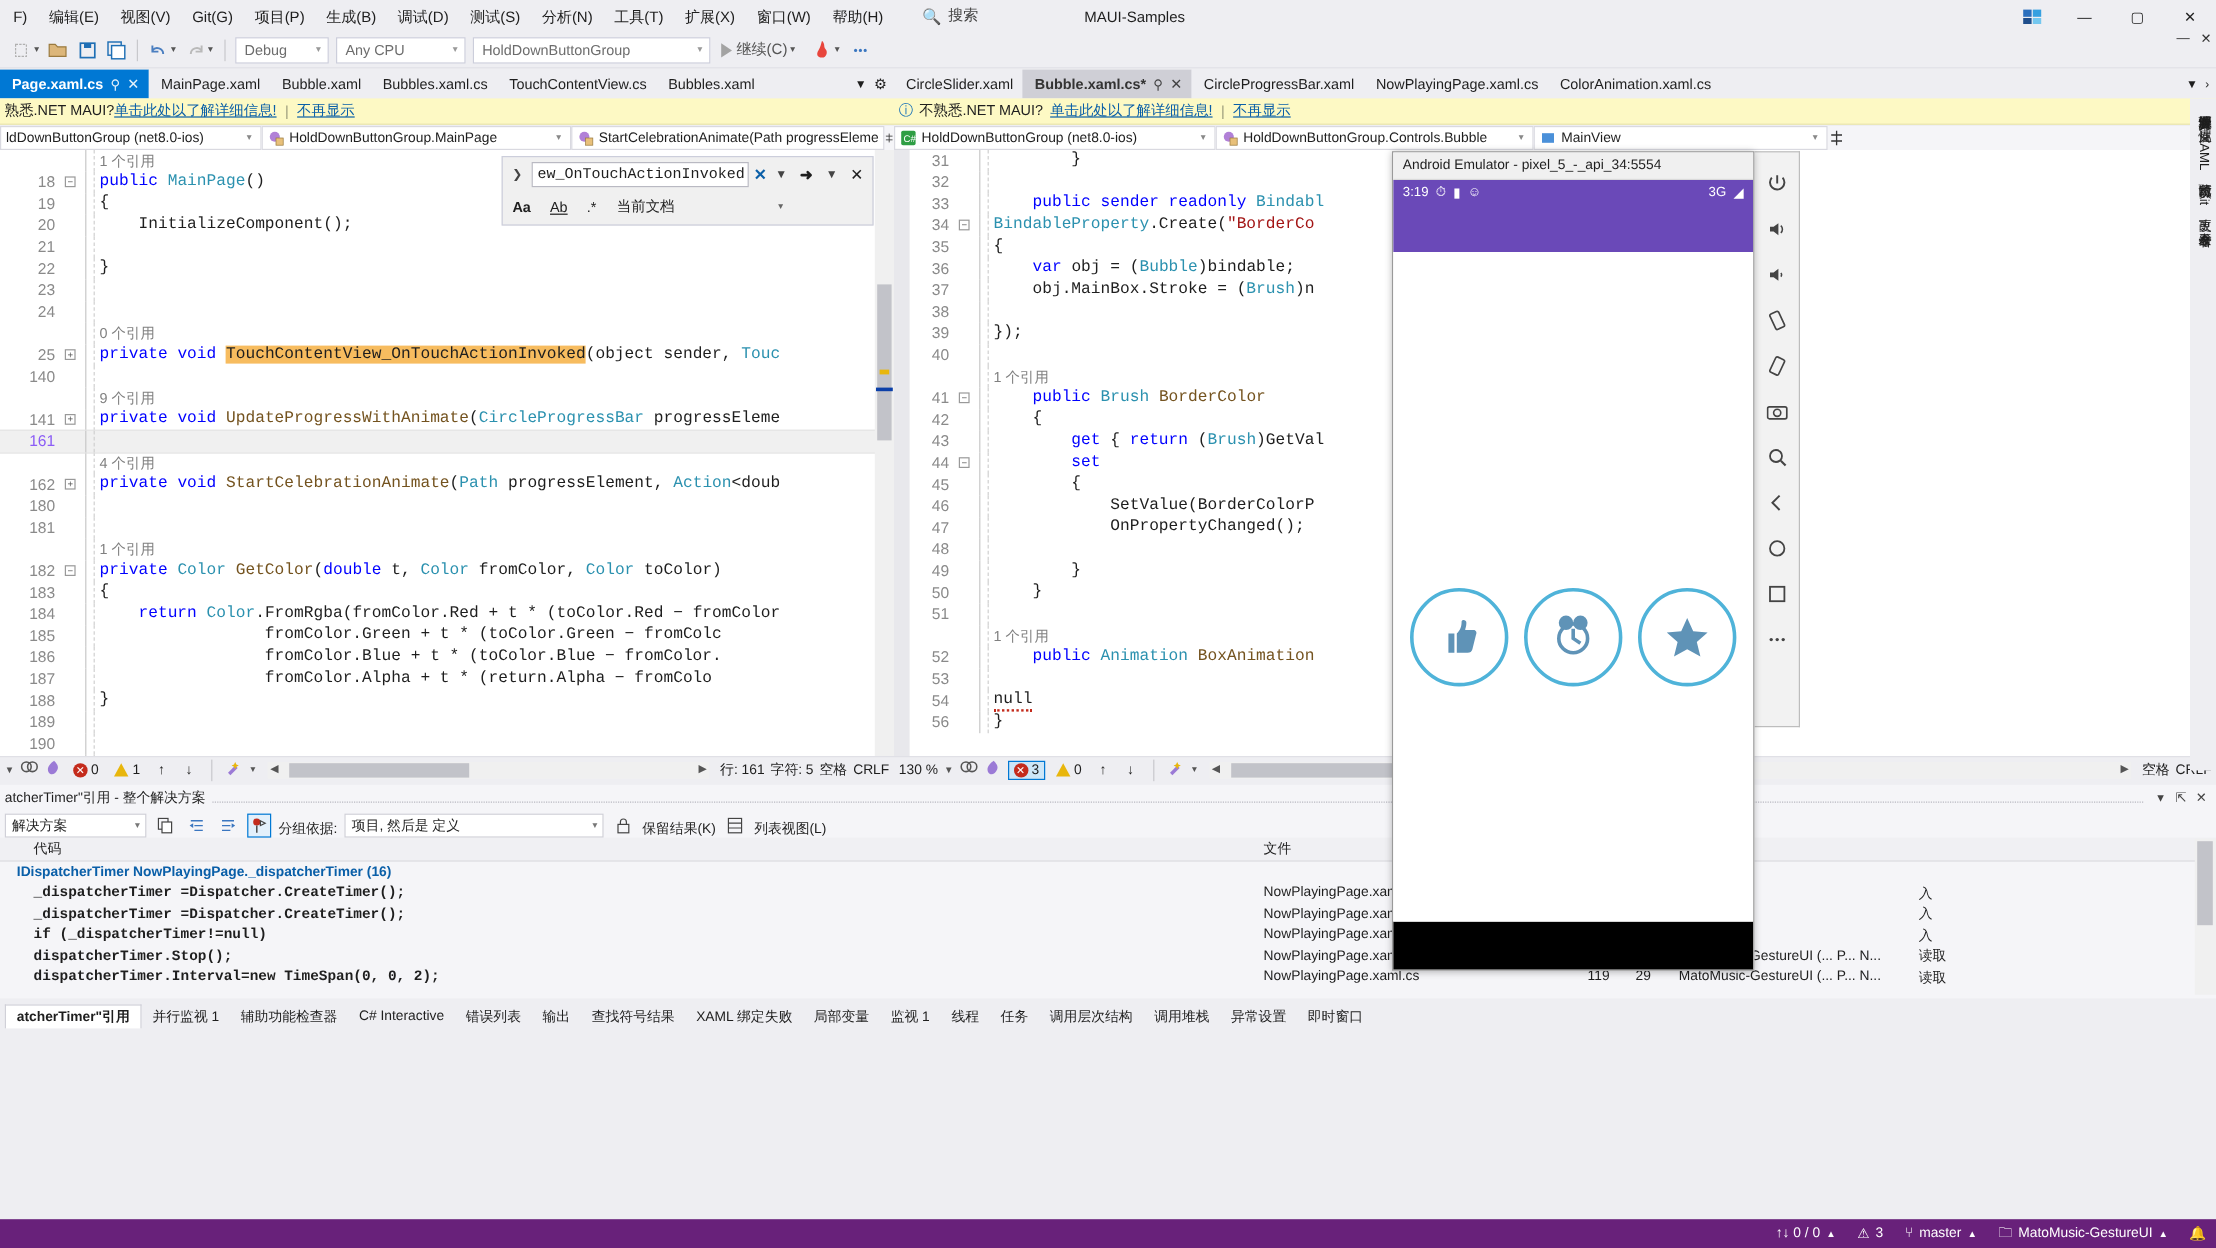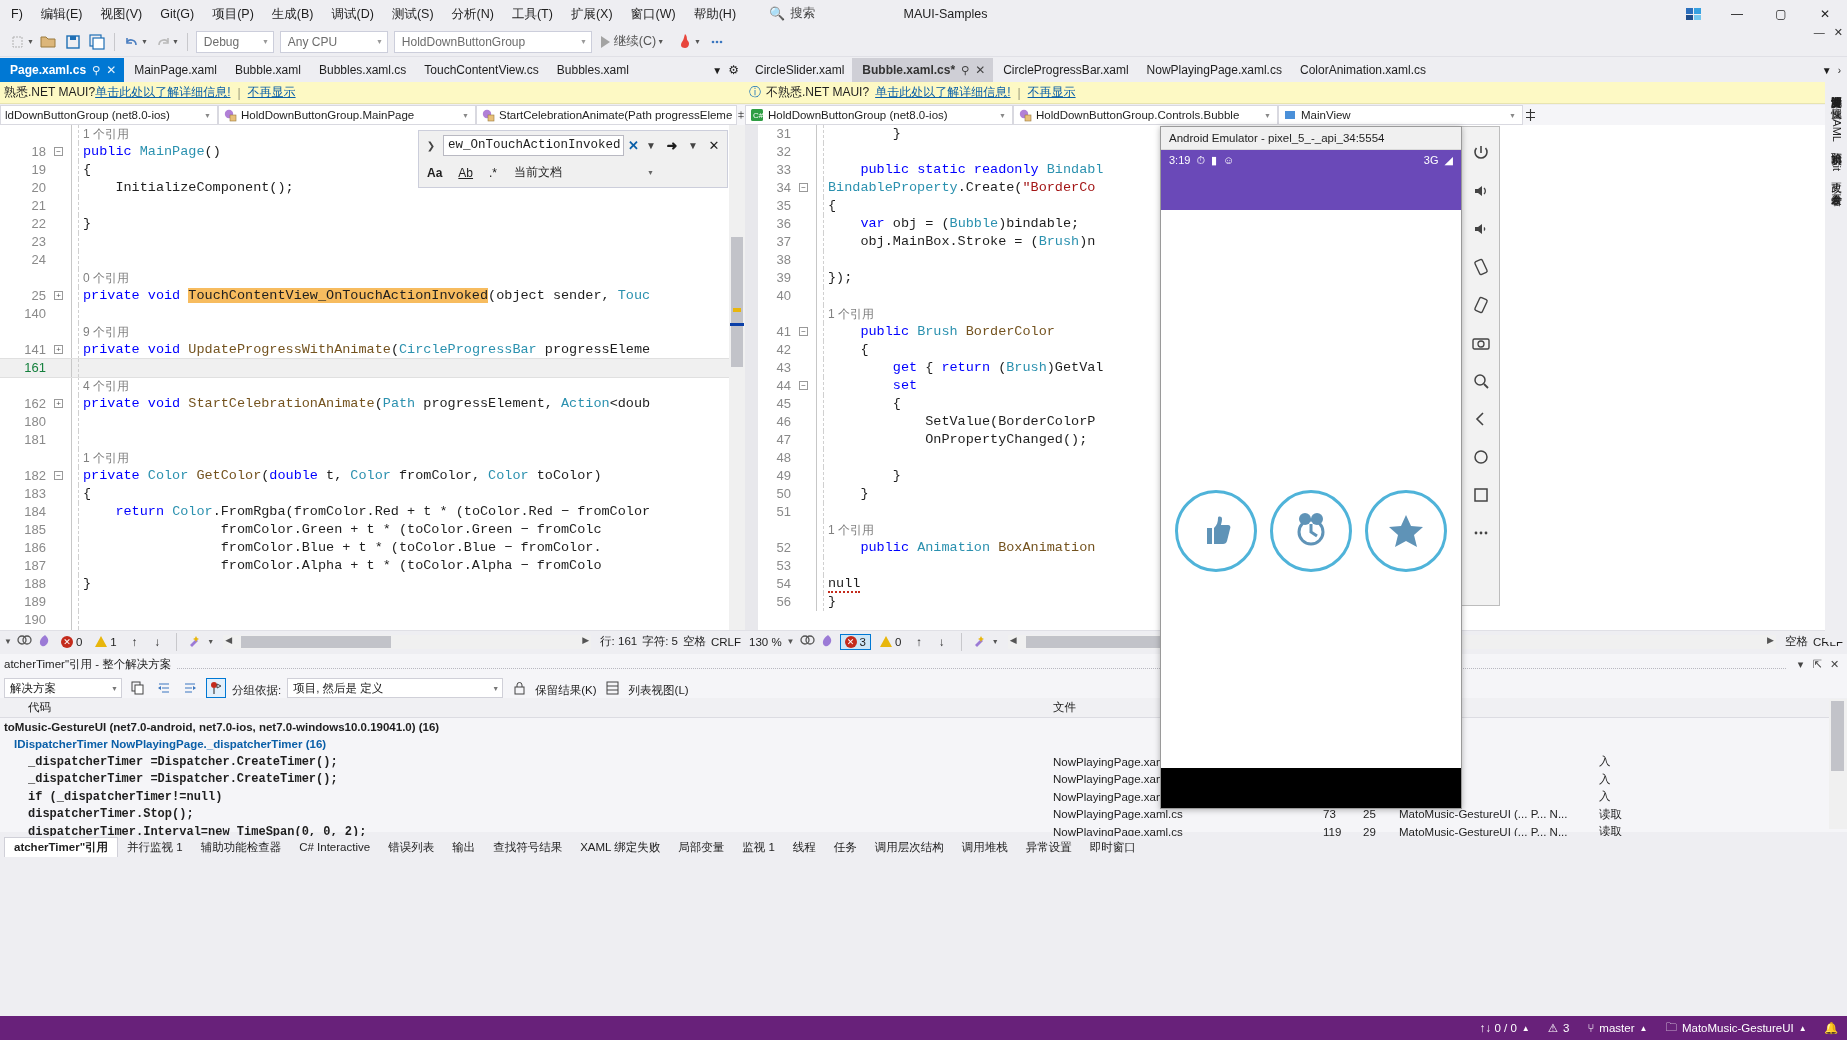--- a/index.html
+++ b/index.html
@@ -114,21 +114,21 @@
     font-size: 13.5px;
   }
   .editor.left { left: 0; width: 745px; height: 505px; }
   .editor.right { left: 745px; width: 1102px; height: 505px; }
   .code-line { display: flex; height: 18px; line-height: 18px; white-space: pre; }
   .ln {
     width: 52px; text-align: right; padding-right: 6px; color: #2b91af;
     color: #8a8a8a; font-size: 13px; flex: none;
     font-family: "Liberation Sans", sans-serif;
   }
-  .ln.cur { color: #15803d; }
+  .ln.cur { color: #8b5cf6; }
   .gut { width: 14px; flex: none; position: relative; }
   .gut .box {
     width: 9px; height: 9px; border: 1px solid #999; color: #555; font-size: 8px;
     line-height: 7px; text-align: center; position: absolute; top: 4px; left: 2px;
     background: #fff; font-family: "Liberation Sans", sans-serif;
   }
   .vline { width: 1px; background: #c7c7c7; height: 18px; margin-left: 5px; flex: none; }
   .code { padding-left: 4px; }
   .cref { color: #808080; font-size: 12px; font-family: "Liberation Sans", sans-serif; }
   .kw { color: #0000ff; }
@@ -544,21 +544,21 @@
         <div class="code-line"><div class="ln"></div><div class="gut"></div><div class="vline"></div><div class="guide"></div><div class="code"><span class="cref">4 个引用</span></div></div>
         <div class="code-line"><div class="ln">162</div><div class="gut"><div class="box">+</div></div><div class="vline"></div><div class="guide"></div><div class="code"><span class="kw">private </span><span class="kw">void </span><span class="mth">StartCelebrationAnimate</span><span>(</span><span class="ty">Path</span><span> progressElement, </span><span class="ty">Action</span><span>&lt;doub</span></div></div>
         <div class="code-line"><div class="ln">180</div><div class="gut"></div><div class="vline"></div><div class="guide"></div><div class="code"><span></span></div></div>
         <div class="code-line"><div class="ln">181</div><div class="gut"></div><div class="vline"></div><div class="guide"></div><div class="code"><span></span></div></div>
         <div class="code-line"><div class="ln"></div><div class="gut"></div><div class="vline"></div><div class="guide"></div><div class="code"><span class="cref">1 个引用</span></div></div>
         <div class="code-line"><div class="ln">182</div><div class="gut"><div class="box">−</div></div><div class="vline"></div><div class="guide"></div><div class="code"><span class="kw">private </span><span class="ty">Color </span><span class="mth">GetColor</span><span>(</span><span class="kw">double</span><span> t, </span><span class="ty">Color</span><span> fromColor, </span><span class="ty">Color</span><span> toColor)</span></div></div>
         <div class="code-line"><div class="ln">183</div><div class="gut"></div><div class="vline"></div><div class="guide"></div><div class="code"><span>{</span></div></div>
         <div class="code-line"><div class="ln">184</div><div class="gut"></div><div class="vline"></div><div class="guide"></div><div class="code"><span class="kw">    return </span><span class="ty">Color</span><span>.FromRgba(fromColor.Red + t * (toColor.Red − fromColor</span></div></div>
         <div class="code-line"><div class="ln">185</div><div class="gut"></div><div class="vline"></div><div class="guide"></div><div class="code"><span>                 fromColor.Green + t * (toColor.Green − fromColc</span></div></div>
         <div class="code-line"><div class="ln">186</div><div class="gut"></div><div class="vline"></div><div class="guide"></div><div class="code"><span>                 fromColor.Blue + t * (toColor.Blue − fromColor.</span></div></div>
-        <div class="code-line"><div class="ln">187</div><div class="gut"></div><div class="vline"></div><div class="guide"></div><div class="code"><span>                 fromColor.Alpha + t * (toColor.Alpha − fromColo</span></div></div>
+        <div class="code-line"><div class="ln">187</div><div class="gut"></div><div class="vline"></div><div class="guide"></div><div class="code"><span>                 fromColor.Alpha + t * (return.Alpha − fromColo</span></div></div>
         <div class="code-line"><div class="ln">188</div><div class="gut"></div><div class="vline"></div><div class="guide"></div><div class="code"><span>}</span></div></div>
         <div class="code-line"><div class="ln">189</div><div class="gut"></div><div class="vline"></div><div class="guide"></div><div class="code"><span></span></div></div>
         <div class="code-line"><div class="ln">190</div><div class="gut"></div><div class="vline"></div><div class="guide"></div><div class="code"><span></span></div></div>
         <div class="code-line"><div class="ln">191</div><div class="gut"></div><div class="vline"></div><div class="guide"></div><div class="code"></div></div>
       </div>
     <div class="vscroll">
       <div class="thumb" style="top:112px;height:130px"></div>
       <div style="position:absolute;left:4px;top:183px;width:8px;height:4px;background:#e8b60c"></div>
       <div style="position:absolute;left:1px;top:198px;width:14px;height:3px;background:#0b3fa8"></div>
     </div>
@@ -582,21 +582,21 @@
         <span>当前文档</span>
         <span style="font-size:7px;color:#666">▼</span>
       </div>
     </div>
   </div>
 
   <div class="editor right">
     <div id="right-code">
         <div class="code-line"><div class="ln">31</div><div class="gut"></div><div class="vline"></div><div class="guide"></div><div class="code"><span>        }</span></div></div>
         <div class="code-line"><div class="ln">32</div><div class="gut"></div><div class="vline"></div><div class="guide"></div><div class="code"><span></span></div></div>
-        <div class="code-line"><div class="ln">33</div><div class="gut"></div><div class="vline"></div><div class="guide"></div><div class="code"><span class="kw">    public </span><span class="kw">static </span><span class="kw">readonly </span><span class="ty">Bindabl</span></div></div>
+        <div class="code-line"><div class="ln">33</div><div class="gut"></div><div class="vline"></div><div class="guide"></div><div class="code"><span class="kw">    public </span><span class="kw">sender </span><span class="kw">readonly </span><span class="ty">Bindabl</span></div></div>
         <div class="code-line"><div class="ln">34</div><div class="gut"><div class="box">−</div></div><div class="vline"></div><div class="guide"></div><div class="code"><span class="ty">BindableProperty</span><span>.Create(</span><span class="str">"BorderCo</span></div></div>
         <div class="code-line"><div class="ln">35</div><div class="gut"></div><div class="vline"></div><div class="guide"></div><div class="code"><span>{</span></div></div>
         <div class="code-line"><div class="ln">36</div><div class="gut"></div><div class="vline"></div><div class="guide"></div><div class="code"><span class="kw">    var </span><span>obj = (</span><span class="ty">Bubble</span><span>)bindable;</span></div></div>
         <div class="code-line"><div class="ln">37</div><div class="gut"></div><div class="vline"></div><div class="guide"></div><div class="code"><span>    obj.MainBox.Stroke = (</span><span class="ty">Brush</span><span>)n</span></div></div>
         <div class="code-line"><div class="ln">38</div><div class="gut"></div><div class="vline"></div><div class="guide"></div><div class="code"><span></span></div></div>
         <div class="code-line"><div class="ln">39</div><div class="gut"></div><div class="vline"></div><div class="guide"></div><div class="code"><span>});</span></div></div>
         <div class="code-line"><div class="ln">40</div><div class="gut"></div><div class="vline"></div><div class="guide"></div><div class="code"><span></span></div></div>
         <div class="code-line"><div class="ln"></div><div class="gut"></div><div class="vline"></div><div class="guide"></div><div class="code"><span class="cref">1 个引用</span></div></div>
         <div class="code-line"><div class="ln">41</div><div class="gut"><div class="box">−</div></div><div class="vline"></div><div class="guide"></div><div class="code"><span class="kw">    public </span><span class="ty">Brush </span><span class="mth">BorderColor</span></div></div>
         <div class="code-line"><div class="ln">42</div><div class="gut"></div><div class="vline"></div><div class="guide"></div><div class="code"><span>    {</span></div></div>
@@ -757,23 +757,20 @@
             <path d="M1 5h11M1 9h11" stroke="#444"></path>
           </svg>
       </div>
       <span>列表视图(L)</span>
     </div>
     <div class="res-header">
       <div class="c1">代码</div>
       <div class="c2">文件</div>
     </div>
     <div id="res-rows">
-        <div class="res-row grp1">
-          <div class="rc1" style="padding-left: 4px; font-weight: bold;">toMusic-GestureUI (net7.0-android, net7.0-ios, net7.0-windows10.0.19041.0) (16)</div>
-        </div>
         <div class="res-row grp2">
           <div class="rc1" style="padding-left: 14px; font-weight: bold;">IDispatcherTimer NowPlayingPage._dispatcherTimer (16)</div>
         </div>
         <div class="res-row ">
           <div class="rc1 res-code" style="padding-left: 28px;">_dispatcherTimer =Dispatcher.CreateTimer();</div>
           <div class="rc2">NowPlayingPage.xaml</div>
           <div class="rc3"></div>
           <div class="rc4"></div>
           <div class="rc5"></div>
           <div class="rc6">入</div>

